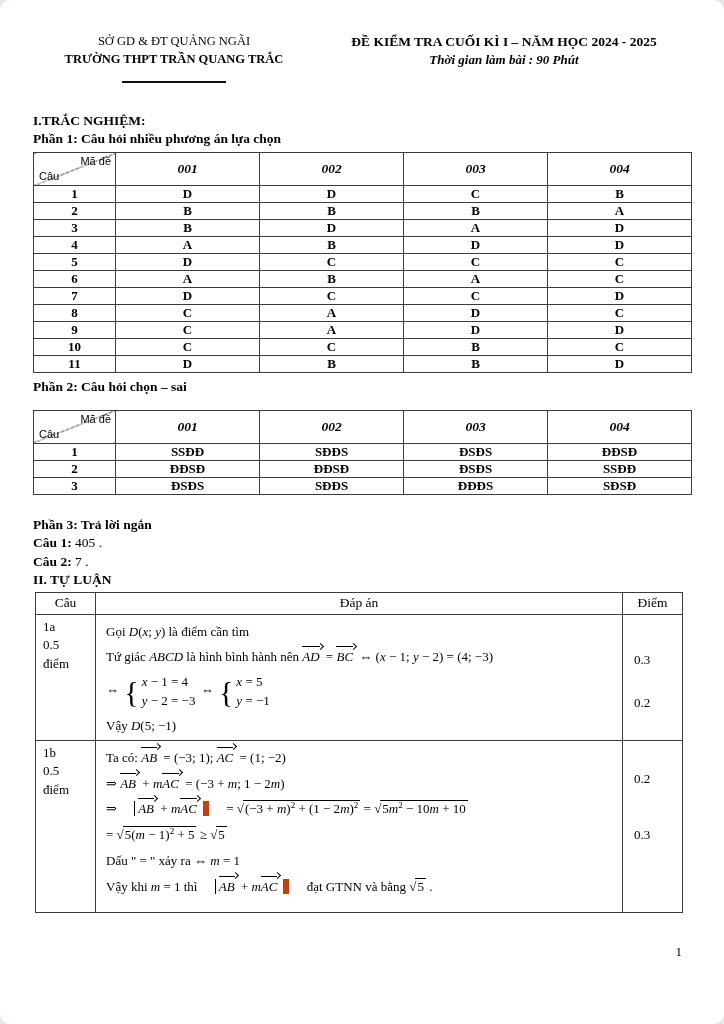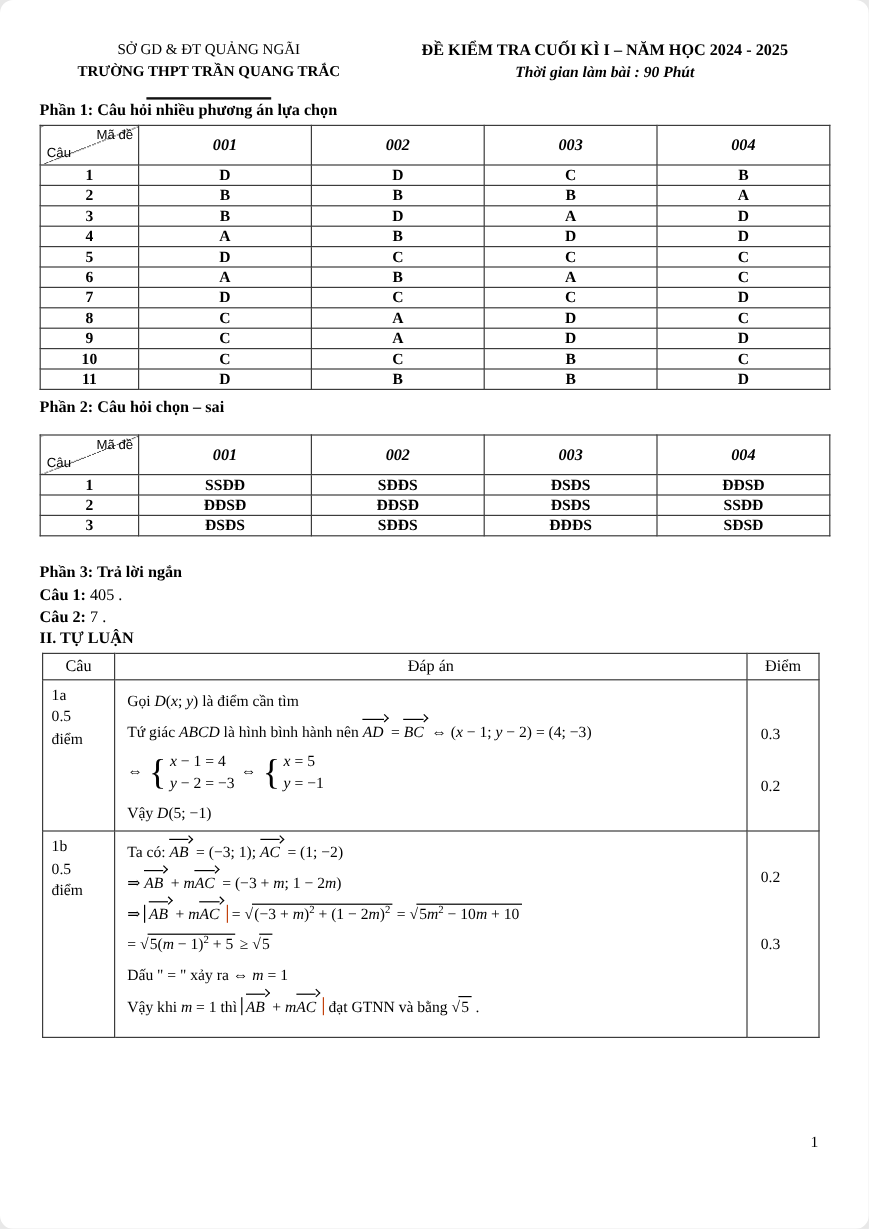--- a/index.html
+++ b/index.html
@@ -57,21 +57,21 @@
   .mline { line-height:1.52; margin-top:6px; }
   .mline i { font-family:"Liberation Serif","DejaVu Serif",serif; }
   .vec { font-style:italic; position:relative; padding-right:2px; margin-right:1px; }
   .vec::before { content:""; position:absolute; left:0; right:2px; top:-3px; border-top:1px solid #000; }
   .vec::after { content:""; position:absolute; right:-1px; top:-5.5px; width:4px; height:4px;
                 border-top:1px solid #000; border-right:1px solid #000; transform:rotate(45deg); }
   .sqrt { white-space:nowrap; }
   .rad { margin-right:-1px; }
   .rdc { border-top:1px solid #000; padding:0 2px 0 2px; }
   sup { font-size:9px; line-height:0; }
-  .abs { border-left:1px solid #000; border-right:1px solid #c2410c; padding:0 3px; margin:0 0; }
+  .abs { border-left:1px solid #000; border-right:6px solid #c2410c; padding:0 3px; margin:0 14px; }
   .cases { display:inline-flex; align-items:center; vertical-align:middle; margin:0 2px; }
   .cbr { font-size:30px; line-height:26px; font-weight:400; margin-right:3px; }
   .cst { display:inline-flex; flex-direction:column; }
   .cst span { line-height:1.42; }
   
   .pgnum { position:absolute; top:944px; right:42px; font-size:13px; }
 </style>
 </head>
 <body>
 
@@ -82,20 +82,21 @@
       <div class="l1">SỞ GD &amp; ĐT QUẢNG NGÃI</div>
       <div class="l2">TRƯỜNG THPT TRẦN QUANG TRẮC</div>
       <div class="hdr-rule"></div>
     </div>
     <div class="hdr-right">
       <div class="l1">ĐỀ KIỂM TRA CUỐI KÌ I – NĂM HỌC 2024 - 2025</div>
       <div class="l3">Thời gian làm bài : 90 Phút</div>
     </div>
   </div>
 
+  <div class="h-sec" id="sec1">I.TRẮC NGHIỆM:</div>
   <div class="h-sec" id="phan1">Phần 1: Câu hỏi nhiều phương án lựa chọn</div>
 
   <table class="ans" id="mc">
     <colgroup>
         <col style="width:82px">
         <col style="width:144px">
         <col style="width:144px">
         <col style="width:144px">
         <col style="width:144px">
       </colgroup>

